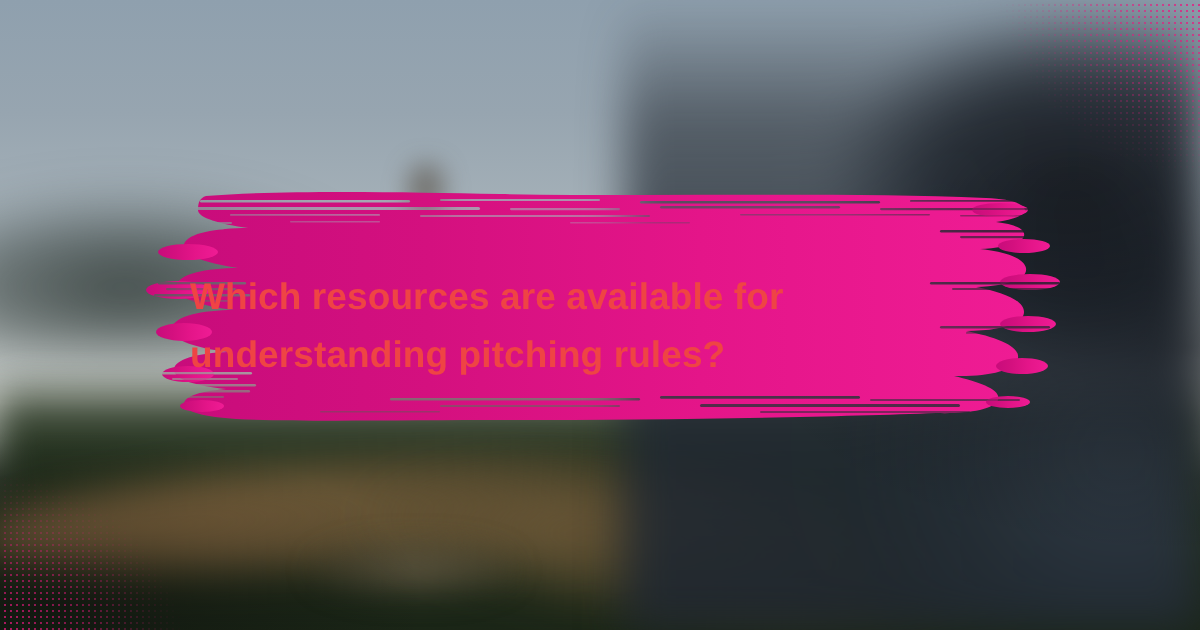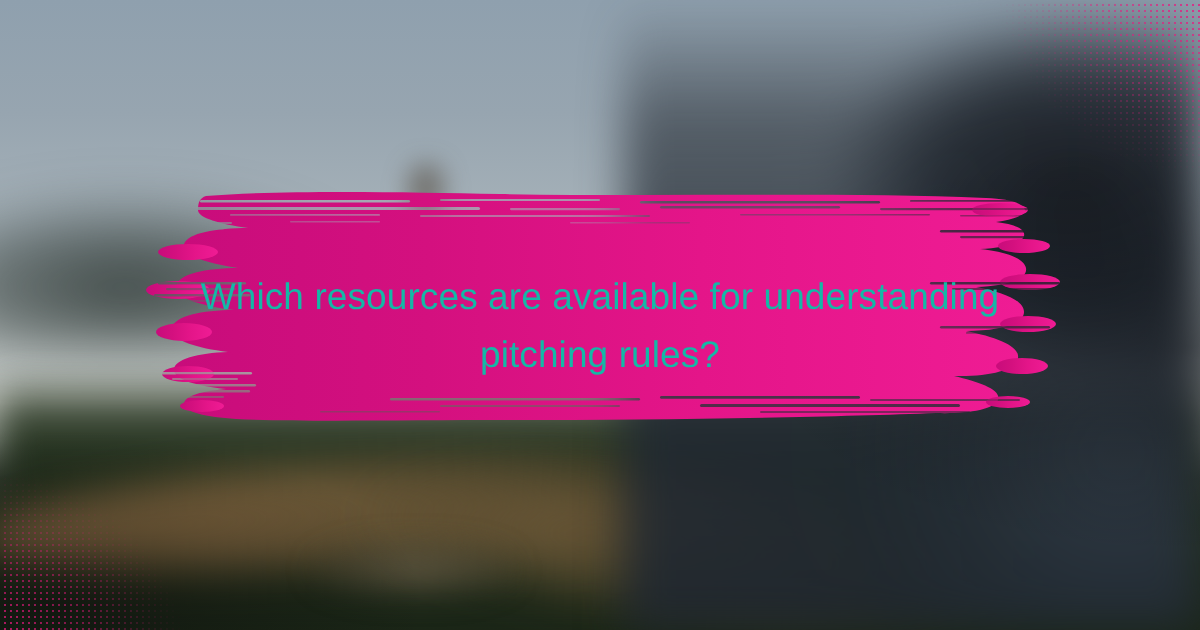--- a/index.html
+++ b/index.html
@@ -178,25 +178,24 @@
     height: 100%;
     display: block;
   }
 
   
   .headline {
     position: absolute;
     left: 190px;
     top: 268px;
     width: 820px;
-    text-align: center;
-    color: #14b8a6;
+    color: #ef4444;
     font-size: 37px;
     line-height: 58px;
-    font-weight: 400;
+    font-weight: 700;
     letter-spacing: 0.1px;
     white-space: pre-line;
     text-rendering: geometricPrecision;
   }
 </style>
 </head>
 <body>
 
 <div id="stage">
 

